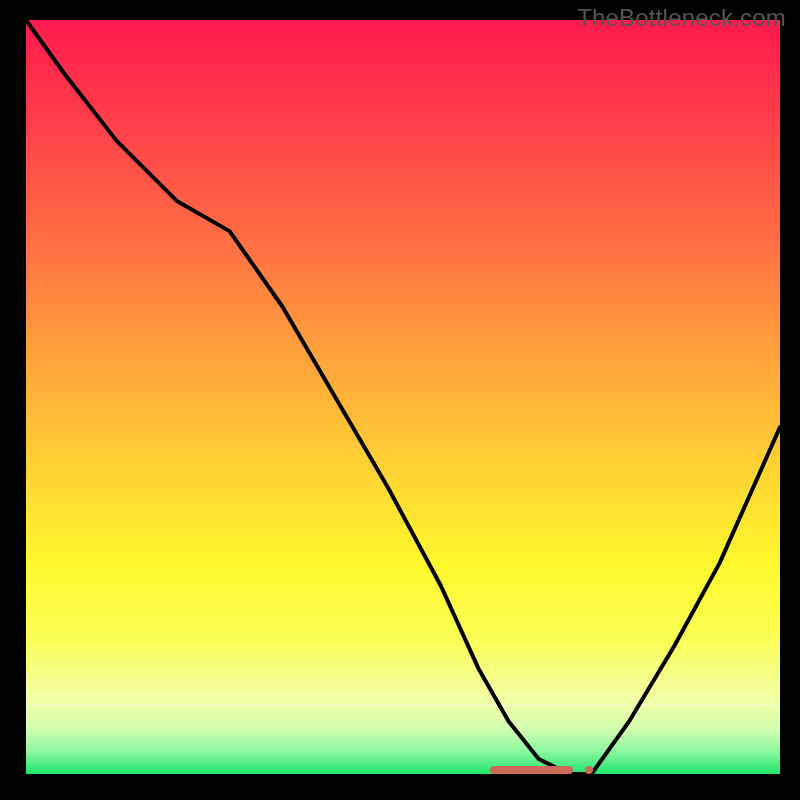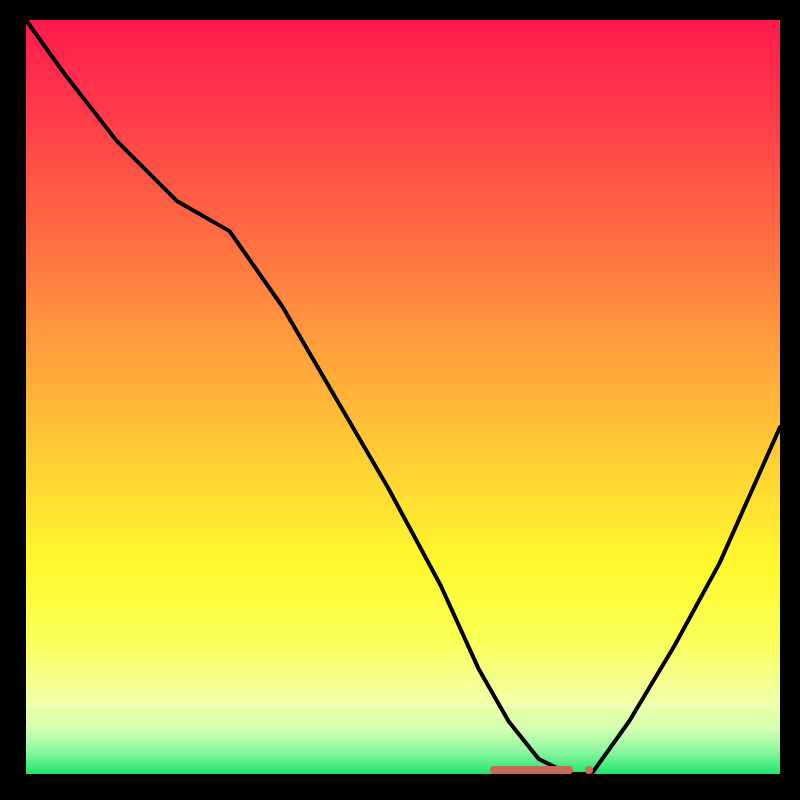--- a/index.html
+++ b/index.html
@@ -92,20 +92,21 @@
     bottom: 9%;
     height: 2px;
     background: rgba(255,255,255,0.25);
   }
 </style>
 </head>
 <body>
 
 <div class="container">
 
+  <div class="watermark">TheBottleneck.com</div>
 
   <div class="axes"></div>
 
   <div class="plot-area">
     <div class="gradient"></div>
     <div class="whitecap"></div>
 
     <svg class="curve-svg" viewBox="0 0 100 100" preserveAspectRatio="none">
       <path id="curve-path" fill="none" stroke="#000000" stroke-width="4" vector-effect="non-scaling-stroke" stroke-linejoin="round" stroke-linecap="round" d="M0.00 0.00 L5.00 7.00 L12.00 16.00 L20.00 24.00 L27.00 28.00 L34.00 38.00 L41.00 50.00 L48.00 62.00 L55.00 75.00 L60.00 86.00 L64.00 93.00 L68.00 98.00 L72.00 100.00 L75.00 100.00 L80.00 93.00 L86.00 83.00 L92.00 72.00 L100.00 54.00"></path>
     </svg>

